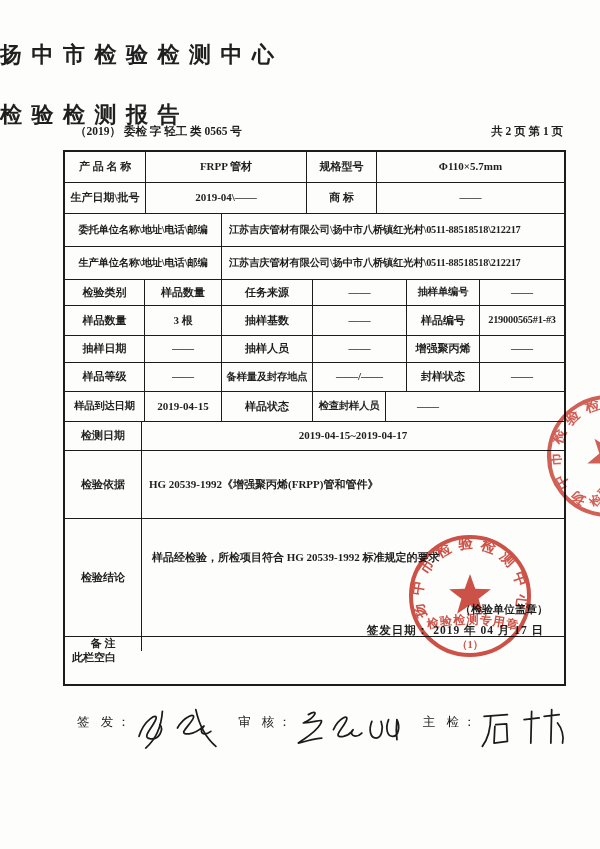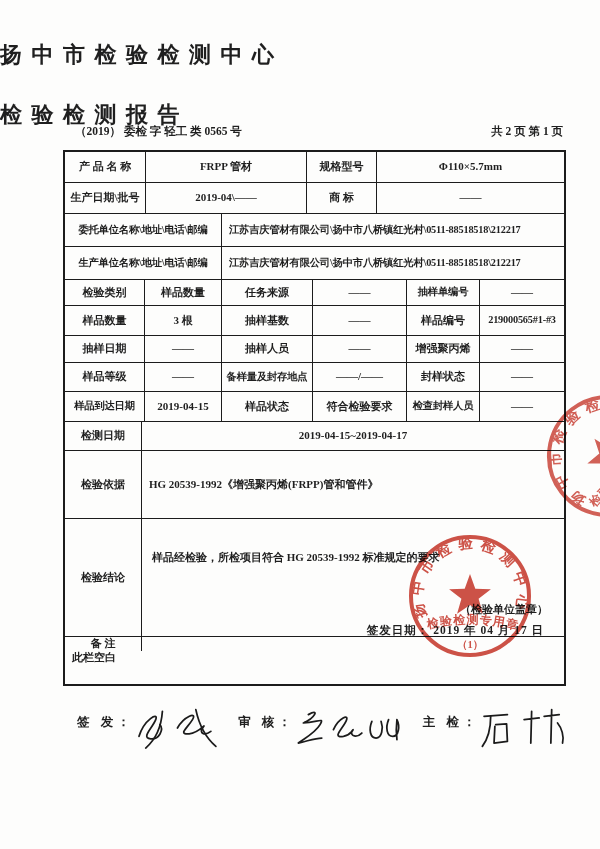--- a/index.html
+++ b/index.html
@@ -33,21 +33,21 @@
   .concl-text{position:absolute;left:10px;top:32px;font-weight:bold;font-size:11px;}
   .stamp-note{position:absolute;right:16px;top:84px;font-size:11px;font-weight:bold;}
   .issue-line{position:absolute;right:20px;top:104px;font-size:11.5px;font-weight:bold;letter-spacing:1px;}
   
   .seal{position:absolute;mix-blend-mode:multiply;opacity:0.88;}
   .seal-main{left:400px;top:526px;}
   .seal-right{left:538px;top:386px;transform:rotate(-38deg);opacity:0.8;}
   .seal text{font-family:"Liberation Serif","DejaVu Serif",serif;font-weight:bold;fill:#c83a2e;}
   
   .sign-row{position:absolute;left:63px;top:700px;width:510px;height:60px;display:flex;align-items:flex-start;}
-  .sig-label{font-size:12.5px;font-weight:bold;letter-spacing:4px;margin-top:14px;white-space:nowrap;}
+  .sig-label{font-size:12.5px;font-weight:normal;letter-spacing:4px;margin-top:14px;white-space:nowrap;}
   .sig-svg{display:block;}
   .sig{stroke:#1b1b1b;stroke-width:2.1;fill:none;stroke-linecap:round;stroke-linejoin:round;}
   .sr{position:absolute;width:1px;height:1px;overflow:hidden;opacity:0;}
 </style>
 </head>
 <body>
 
 <div class="page">
 
   <div class="org-title">扬 中 市 检 验 检 测 中 心</div>
@@ -107,21 +107,20 @@
       <div class="td wc2">——</div>
       <div class="td wc3 small">备样量及封存地点</div>
       <div class="td wc4">——/——</div>
       <div class="td wc5">封样状态</div>
       <div class="td wc6">——</div>
     </div>
     <div class="tr" style="height:30px">
       <div class="td wc1 small">样品到达日期</div>
       <div class="td wc2">2019-04-15</div>
       <div class="td wc3">样品状态</div>
-      <div class="td wc4">符合检验要求</div>
       <div class="td wc5 small">检查封样人员</div>
       <div class="td wc6">——</div>
     </div>
     <div class="tr" style="height:29px">
       <div class="td wd1">检测日期</div>
       <div class="td wd2">2019-04-15~2019-04-17</div>
     </div>
     <div class="tr" style="height:68px">
       <div class="td wd1">检验依据</div>
       <div class="td wd2 left">HG 20539-1992《增强聚丙烯(FRPP)管和管件》</div>

